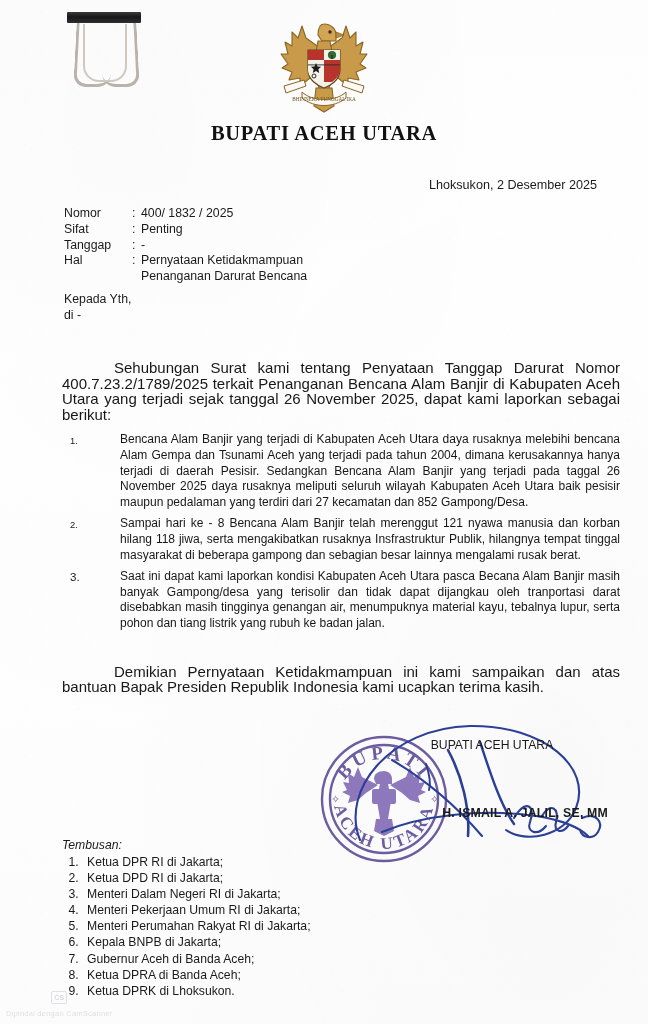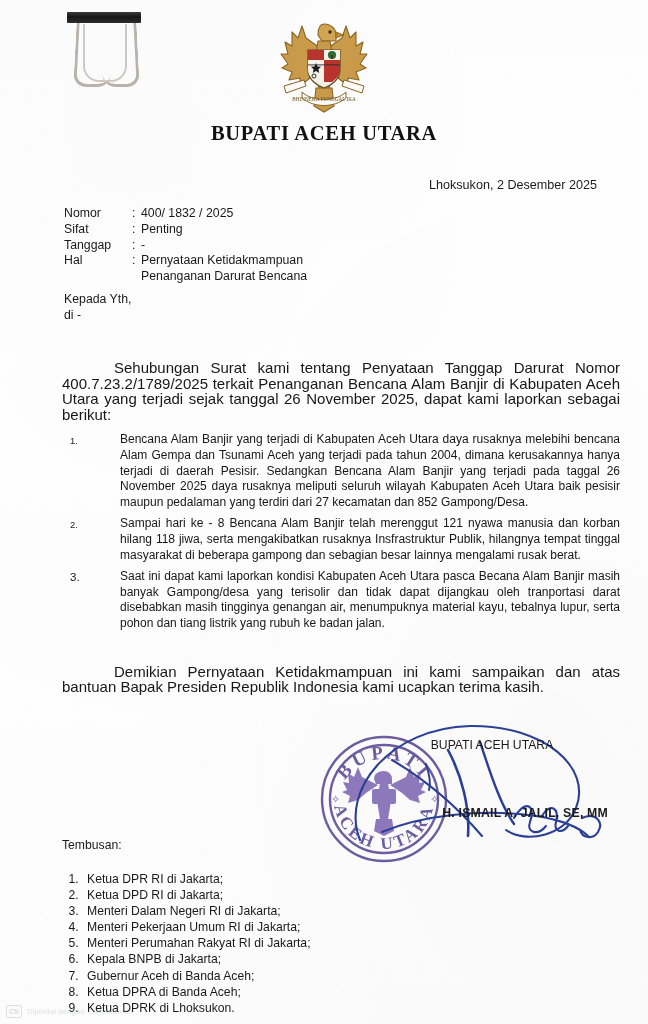--- a/index.html
+++ b/index.html
@@ -118,29 +118,30 @@
   }
   .sign-name{
     position:absolute;right:40px;top:806px;
     font-weight:bold;font-size:12.3px;letter-spacing:.2px;white-space:nowrap;
   }
   .stamp{position:absolute;left:318px;top:733px;width:132px;height:132px;}
   .scribble{position:absolute;left:330px;top:720px;width:290px;height:130px;}
 
   
   .temb{position:absolute;left:62px;top:838px;font-size:12.2px;}
-  .temb-title{margin-bottom:19px;}
+  .temb-title{font-style:italic;margin-bottom:2px;}
   ol.temb-list{margin:0;padding:0 0 0 20px;list-style:decimal;}
   ol.temb-list li{line-height:16.1px;padding-left:5px;}
 
   
   .wm{
     position:absolute;left:6px;bottom:6px;
     display:flex;align-items:center;gap:5px;
     opacity:.26;
+    flex-direction:column;
   }
   .wm-logo{
     width:14px;height:11px;border:1px solid #8f9399;border-radius:2px;
     font-size:7px;line-height:11px;text-align:center;color:#70757b;
     font-family:"Liberation Sans", sans-serif;font-weight:bold;
   }
   .wm-text{font-size:7.6px;color:#878c92;letter-spacing:.2px;}
 </style>
 </head>
 <body>

